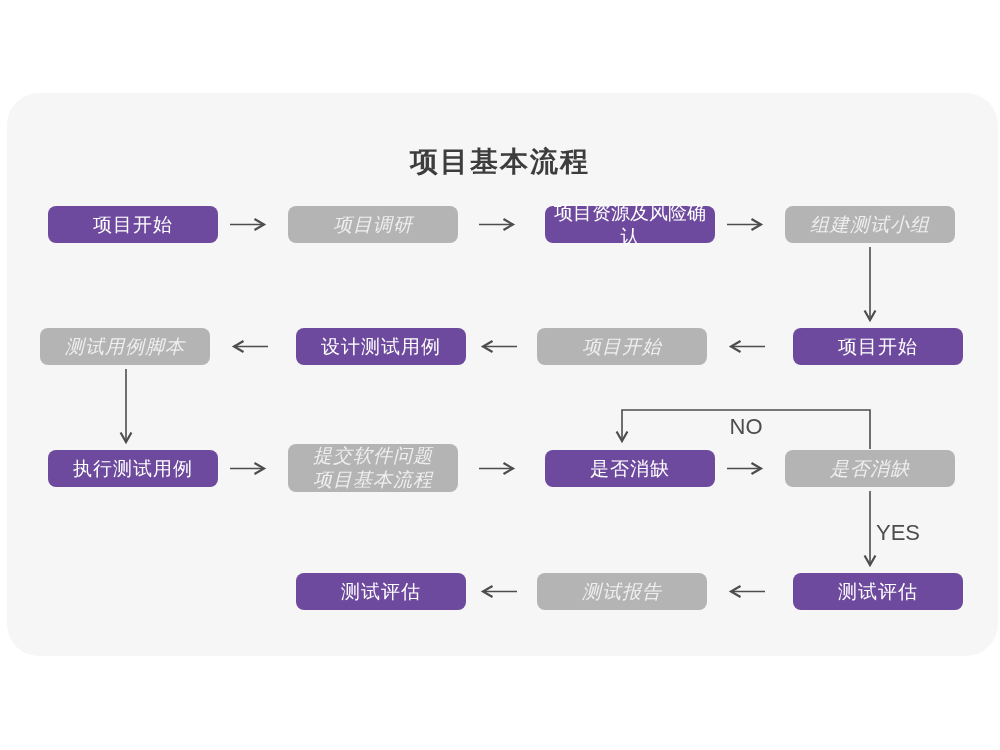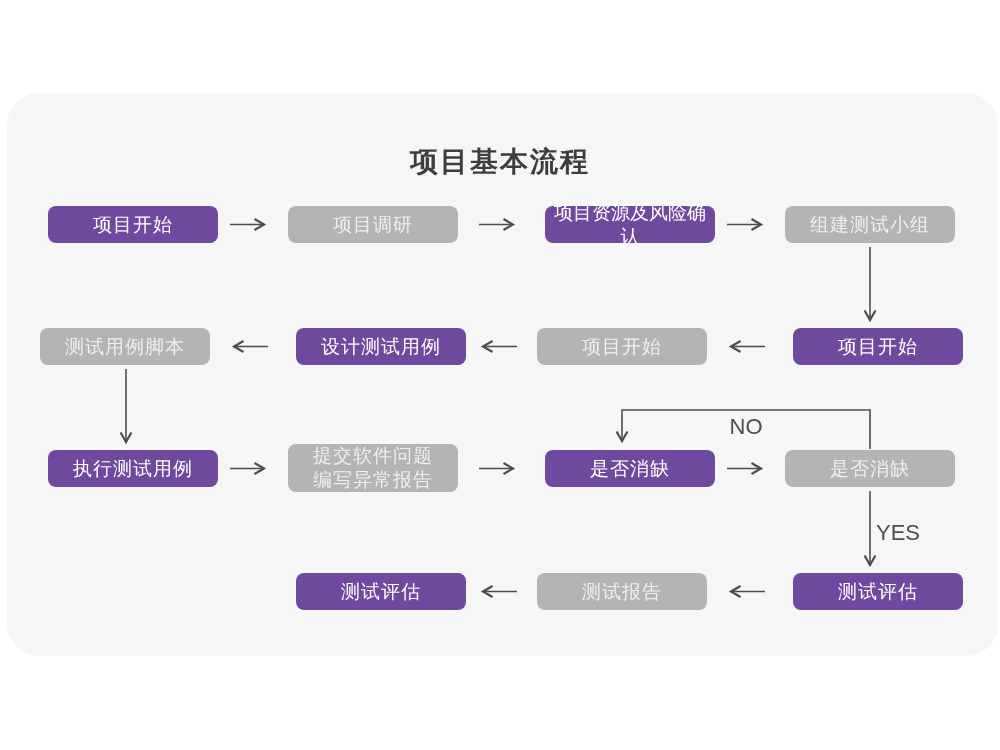--- a/index.html
+++ b/index.html
@@ -20,21 +20,21 @@
     font-size:28px;font-weight:600;letter-spacing:2px;
     color:var(--title_text,#3d3d3d);
   }
   .node{
     position:absolute;width:170px;height:37px;border-radius:8px;
     display:flex;align-items:center;justify-content:center;
     font-size:19px;letter-spacing:1px;
     text-align:center;white-space:pre-line;line-height:24px;
   }
   .purple{background:var(--purple,#6d4a9d);color:#ffffff;margin-left:8px;}
-  .gray{background:var(--gray,#b4b4b4);color:#efefef;}
+  .gray{background:var(--gray,#b4b4b4);color:#efefef;font-style:italic;}
   .c1{left:40px}.c2{left:288px}.c3{left:537px}.c4{left:785px}
   .r1{top:206px}.r2{top:328px}.r3{top:450px}.r4{top:573px}
   .tall{top:444px;height:48px;}
   .small-text{font-size:19px;letter-spacing:0;}
   svg.arrows{position:absolute;left:0;top:0;pointer-events:none;}
   svg.arrows path, svg.arrows line{
     stroke:var(--arrow,#4d4d4d);stroke-width:1.6;fill:none;
   }
   svg.arrows text{
     fill:var(--arrow,#4d4d4d);font-size:22px;
@@ -54,21 +54,21 @@
 <div class="node purple small-text r1 c3">项目资源及风险确认</div>
 <div class="node gray r1 c4">组建测试小组</div>
 
 <div class="node gray r2 c1">测试用例脚本</div>
 <div class="node purple r2 c2">设计测试用例</div>
 <div class="node gray r2 c3">项目开始</div>
 <div class="node purple r2 c4">项目开始</div>
 
 <div class="node purple r3 c1">执行测试用例</div>
 <div class="node gray tall c2">提交软件问题
-编写异常报告</div>
+项目基本流程</div>
 <div class="node purple r3 c3">是否消缺</div>
 <div class="node gray r3 c4">是否消缺</div>
 
 <div class="node purple r4 c2">测试评估</div>
 <div class="node gray r4 c3">测试报告</div>
 <div class="node purple r4 c4">测试评估</div>
 
 <svg class="arrows" width="1000" height="750" viewBox="0 0 1000 750">
   <defs>
     <marker id="ah" viewBox="0 0 10 10" refX="8" refY="5" markerWidth="8.5" markerHeight="8.5" orient="auto-start-reverse">

